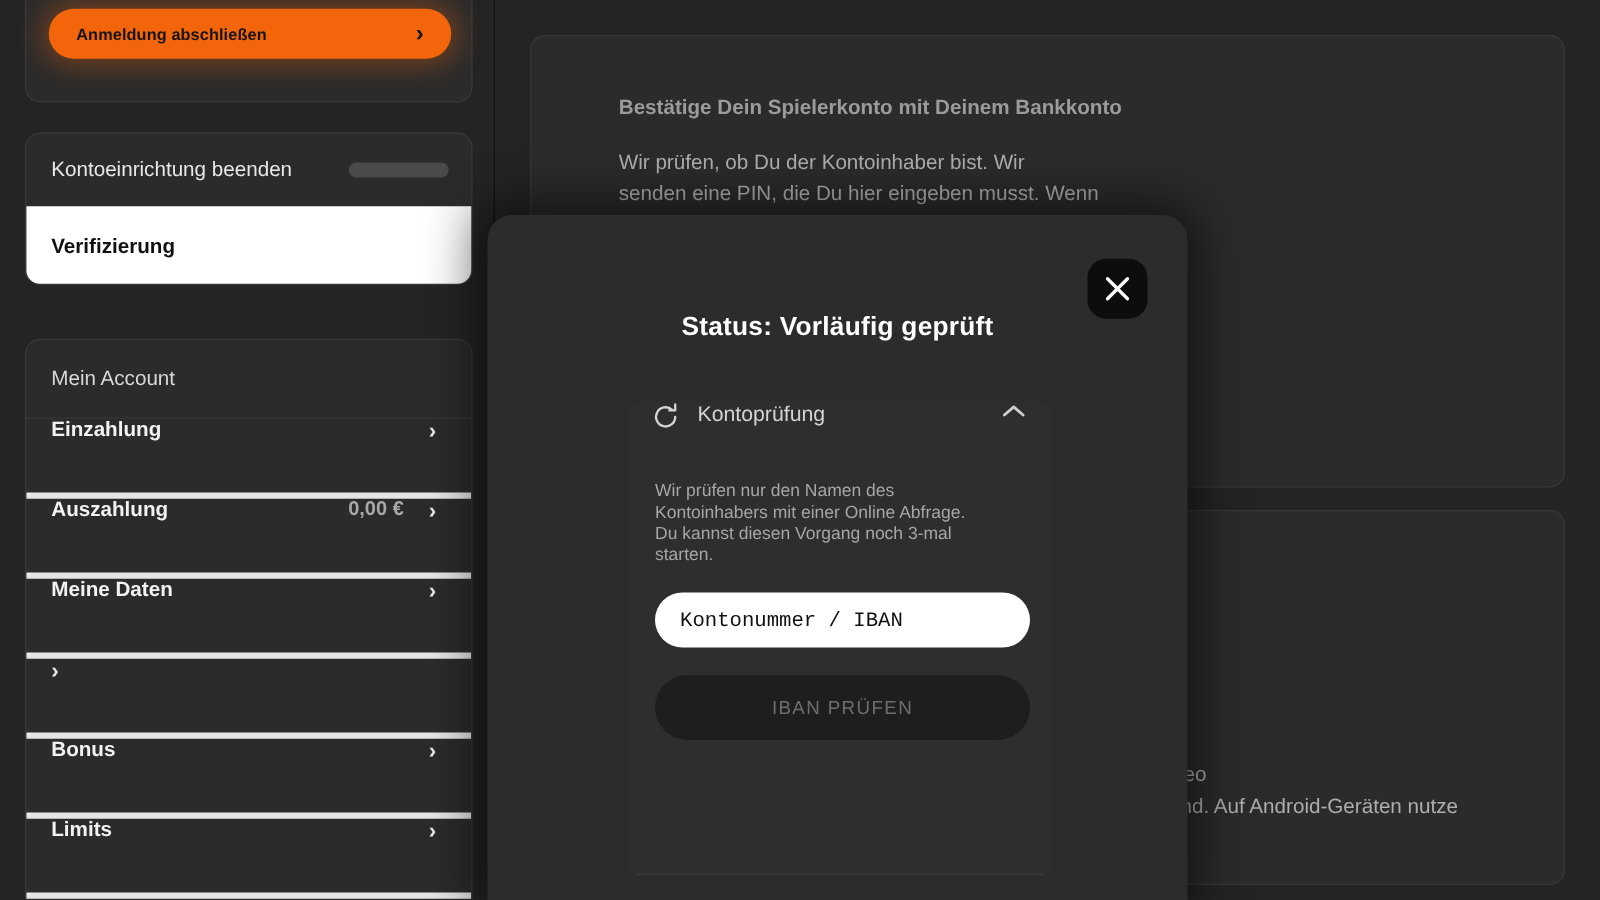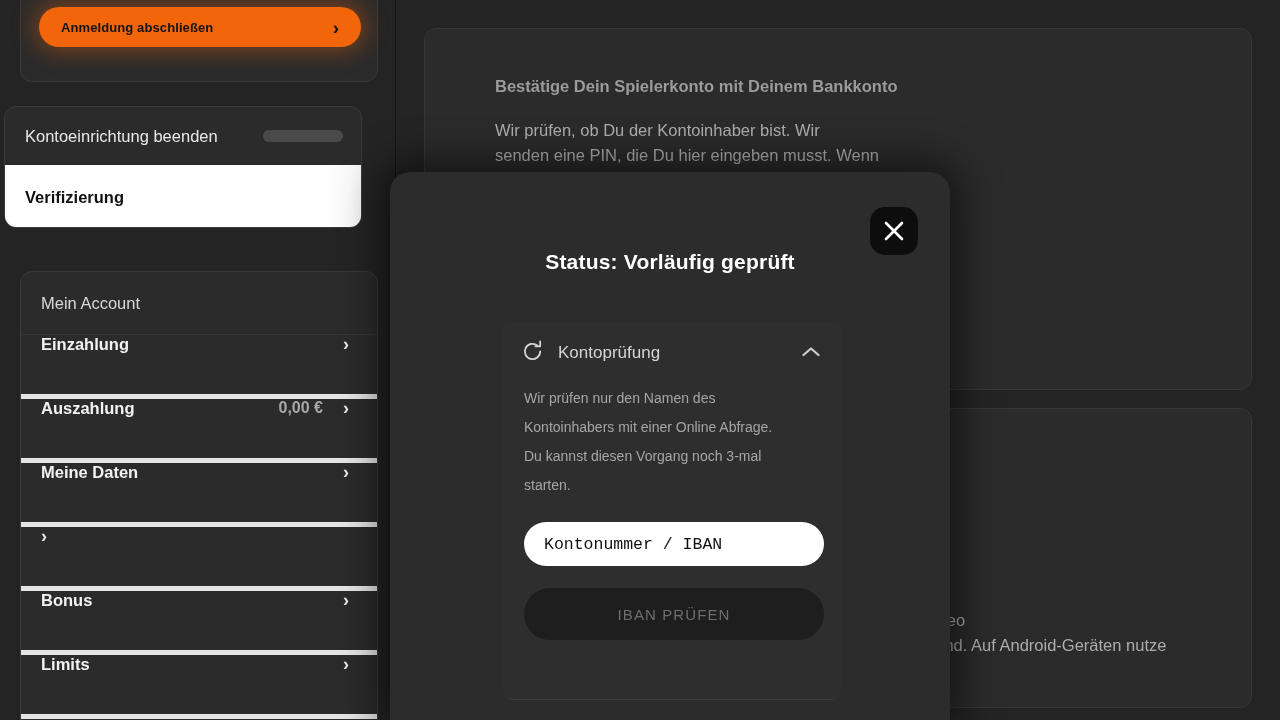--- a/index.html
+++ b/index.html
@@ -58,21 +58,21 @@
     padding-right: 22px;
     color: #141414;
     font-size: 19px;
     font-weight: bold;
     line-height: 1;
   }
 
   
   #progress-card {
     position: absolute;
-    left: 4px; top: 106px;
+    left: 20px; top: 106px;
     width: 358px; height: 122px;
     background: #2b2b2b;
     border: 1px solid #3a3a3a;
     border-radius: 12px;
     overflow: hidden;
   }
   #progress-row {
     position: relative;
     height: 58px;
     display: flex;
@@ -235,35 +235,35 @@
     position: absolute;
     left: 112px; top: 150px;
     width: 340px; height: 378px;
     background: #2e2e2e;
     border-radius: 10px;
     overflow: hidden;
   }
   #konto-header {
     height: 62px;
     display: flex;
-    align-items: center;
+    align-items: flex-start;
     padding: 0 22px 0 19px;
     cursor: pointer;
   }
   #konto-header .k-title {
     flex: 1;
     color: #d4d4d4;
     font-size: 17px;
     padding-left: 14px;
   }
   #konto-body { padding: 0 22px; }
   #konto-desc {
     color: #a6a6a6;
     font-size: 14px;
-    line-height: 29px;
+    line-height: 17px;
     white-space: pre-line;
   }
   #iban-input {
     margin-top: 22px;
     width: 300px; height: 44px;
     background: #ffffff;
     border: none;
     border-radius: 22px;
     padding: 0 20px;
     font-family: Liberation Mono, monospace;

